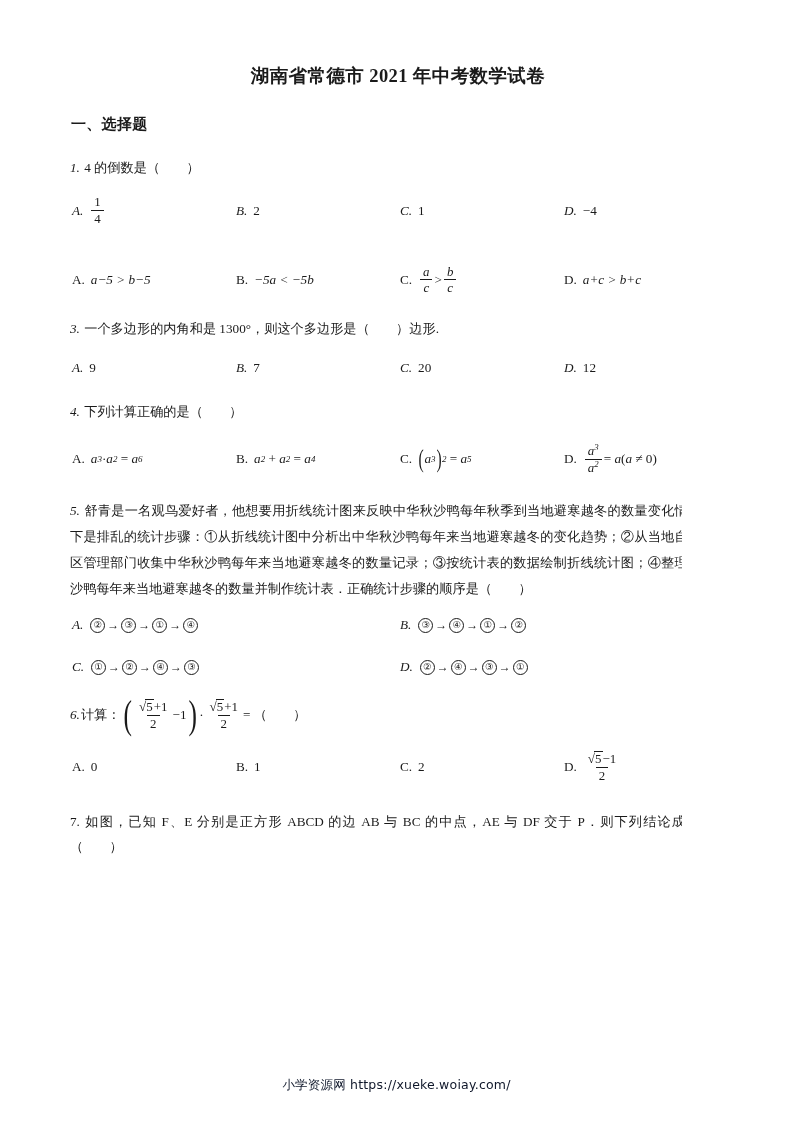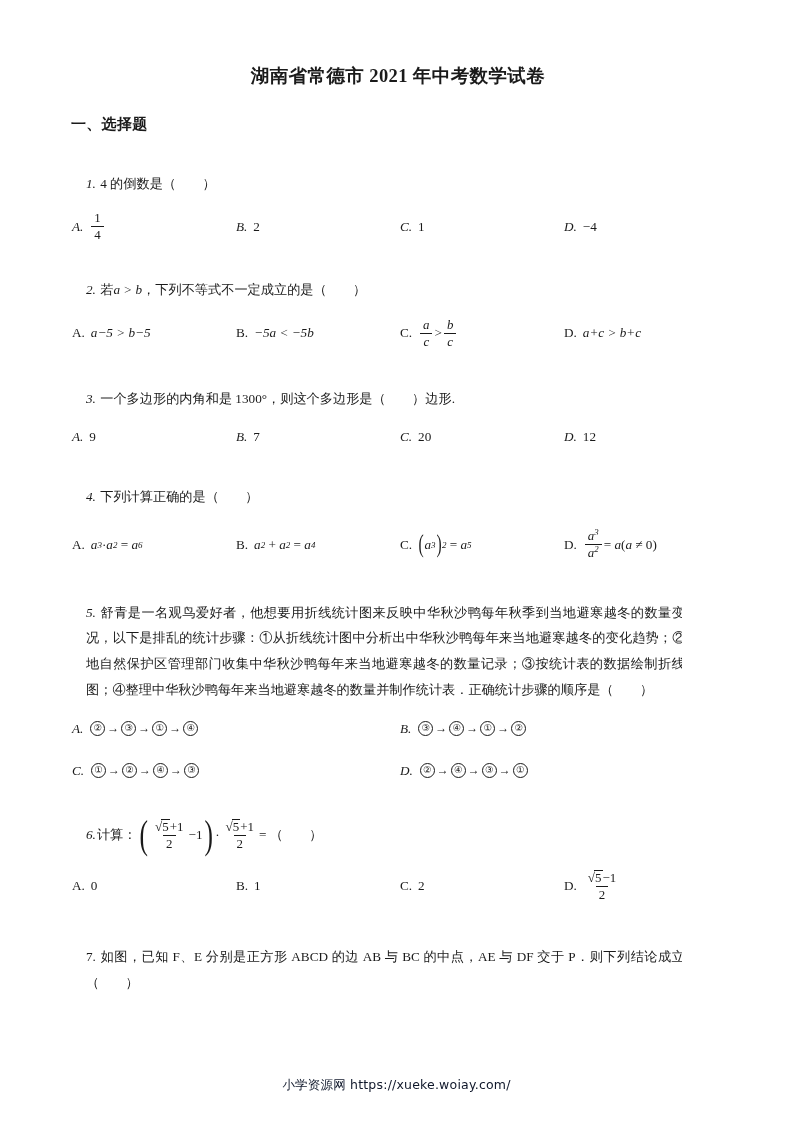--- a/index.html
+++ b/index.html
@@ -42,21 +42,21 @@
     margin: 1px;
     padding-top: 26px;
     padding-left: 2px;
     letter-spacing: 0.3px;
   }
 
   .q-stem {
     font-size: 13.2px;
     line-height: 1.62;
     padding-left: 2px;
-    margin: 16px;
+    margin: 0;
   }
   .q-num {
     font-style: italic;
     font-weight: normal;
     padding-right: 1px;
   }
   .q-num.plain { font-style: normal; }
 
   
   .opts {
@@ -181,24 +181,20 @@
           <span class="opt-body">1</span>
         </div>
         <div class="opt">
           <span class="opt-letter">D.</span>
           <span class="opt-body">−4</span>
         </div>
       </div>
     </div>
 
     <div style="padding-top:21px;">
-      <p class="q-stem">
-        <span class="q-num">2.</span>
-        <span>若</span><span class="mi">a &gt; b</span><span>，下列不等式不一定成立的是（　　）</span>
-      </p>
       <div class="opts cols4" style="margin-top:18px;">
         <div class="opt">
           <span class="opt-letter upright">A.</span>
           <span class="opt-body mi">a−5 &gt; b−5</span>
         </div>
         <div class="opt">
           <span class="opt-letter upright">B.</span>
           <span class="opt-body mi">−5a &lt; −5b</span>
         </div>
         <div class="opt">

